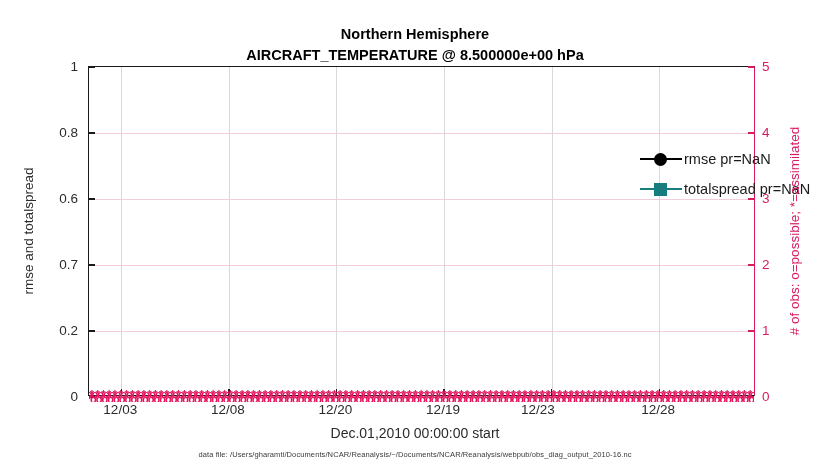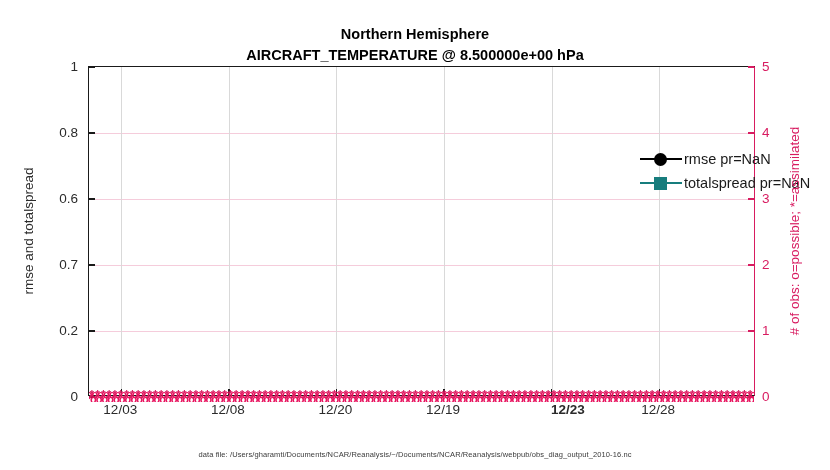--- a/index.html
+++ b/index.html
@@ -161,21 +161,21 @@
     letter-spacing: 0.1px;
   }
 
   
   #legend {
     position: absolute;
     left: 551px;
     top: 82px;
     display: flex;
     flex-direction: column;
-    gap: 5px;
+    gap: 11px;
   }
   .legend-row {
     display: flex;
     align-items: center;
     height: 19px;
   }
   .legend-sample {
     position: relative;
     width: 42px;
     height: 18px;
@@ -783,22 +783,23 @@
       <div class="yrlabel-tick" style="top: 264px;">2</div>
       <div class="yrlabel-tick" style="top: 198px;">3</div>
       <div class="yrlabel-tick" style="top: 132px;">4</div>
       <div class="yrlabel-tick" style="top: 66px;">5</div>
     </div>
   <div id="xtick-labels">
       <div class="xlabel-tick" style="left: 120.274px;">12/03</div>
       <div class="xlabel-tick" style="left: 227.855px;">12/08</div>
       <div class="xlabel-tick" style="left: 335.435px;">12/20</div>
       <div class="xlabel-tick" style="left: 443.016px;">12/19</div>
-      <div class="xlabel-tick" style="left: 568px; font-weight: bold;">12/23</div>
+      <div class="xlabel-tick" style="left: 538px;">12/23</div>
       <div class="xlabel-tick" style="left: 658.177px;">12/28</div>
     </div>
 
   <div id="ylabel-left">rmse and totalspread</div>
   <div id="ylabel-right"># of obs: o=possible; *=assimilated</div>
+  <div id="xlabel">Dec.01,2010 00:00:00 start</div>
 
   <div id="footer-note">data file: /Users/gharamti/Documents/NCAR/Reanalysis/~/Documents/NCAR/Reanalysis/webpub/obs_diag_output_2010-16.nc</div>
 
 </div>
 
 </body></html>

